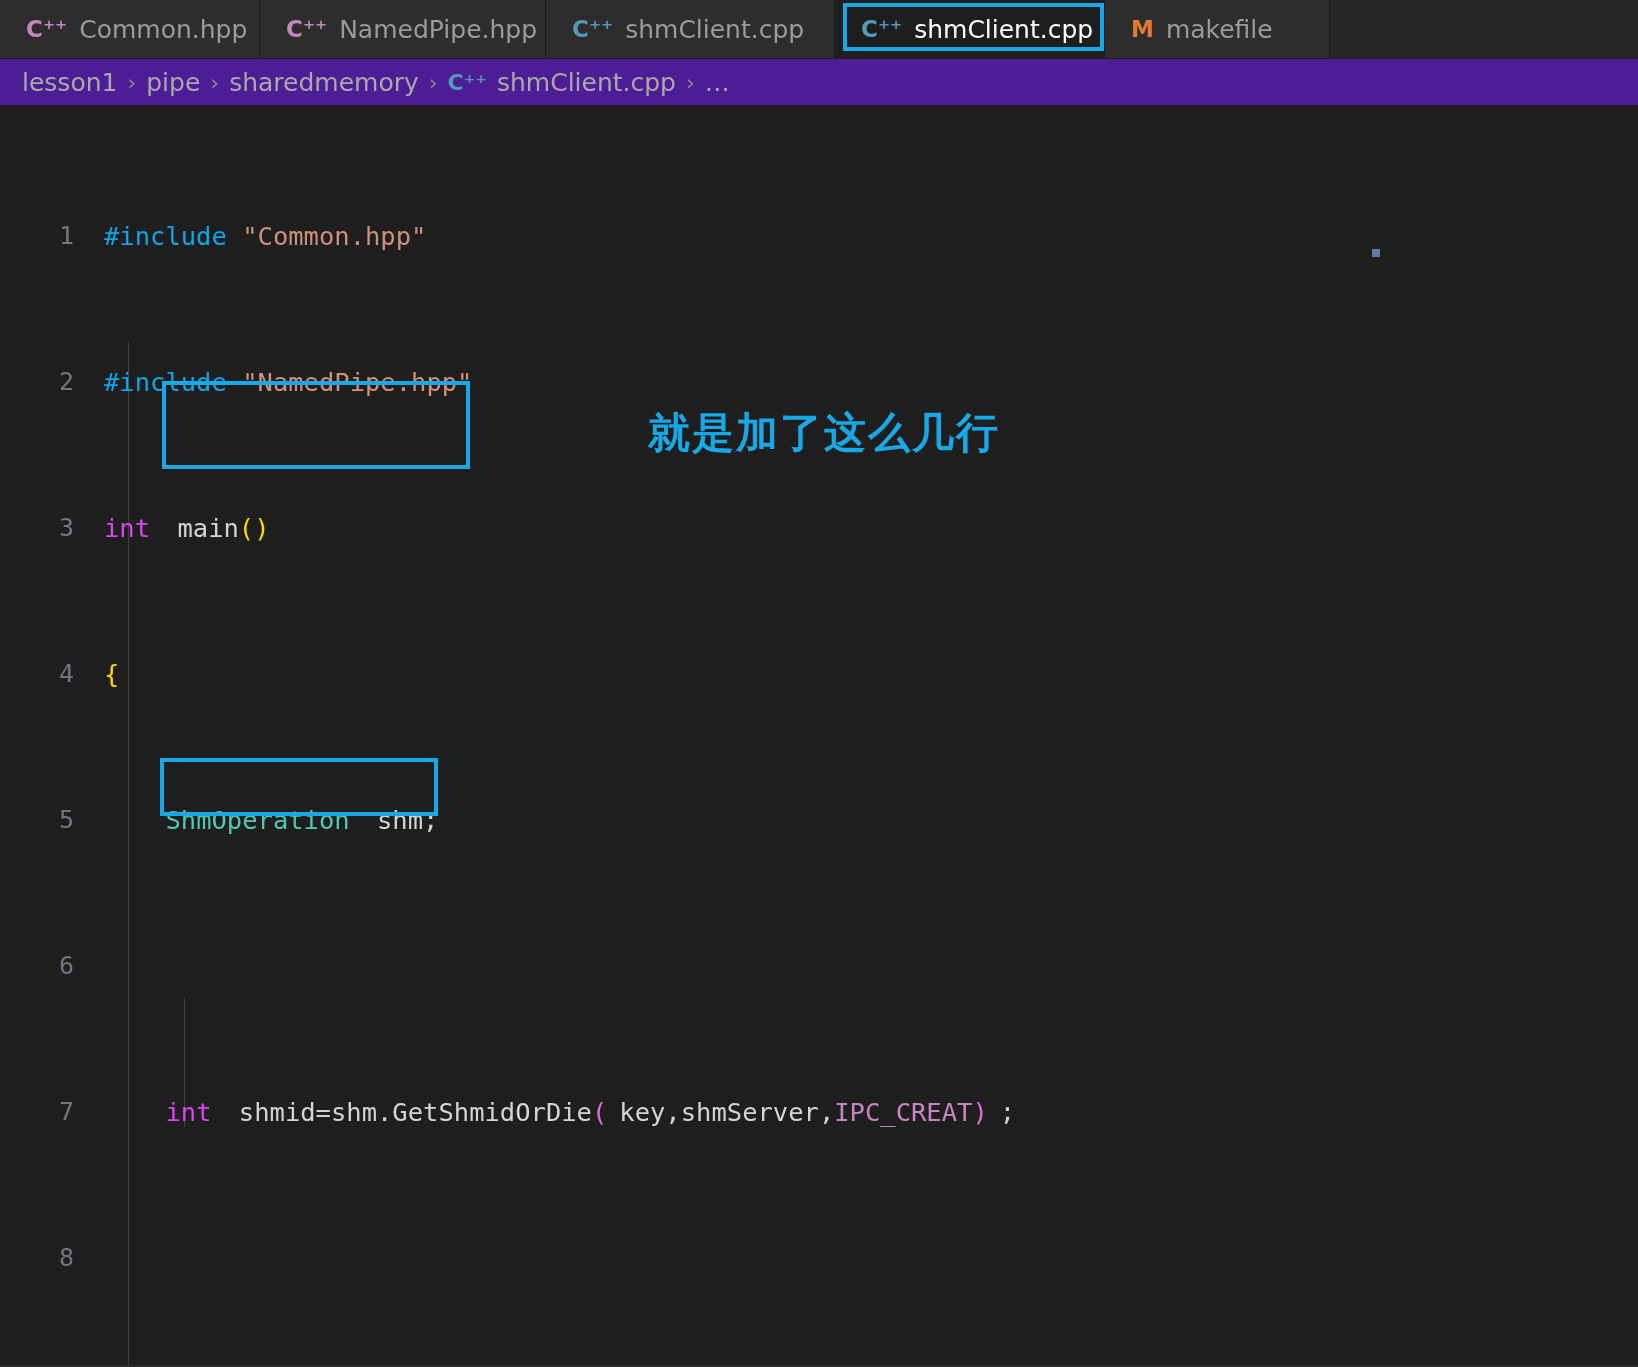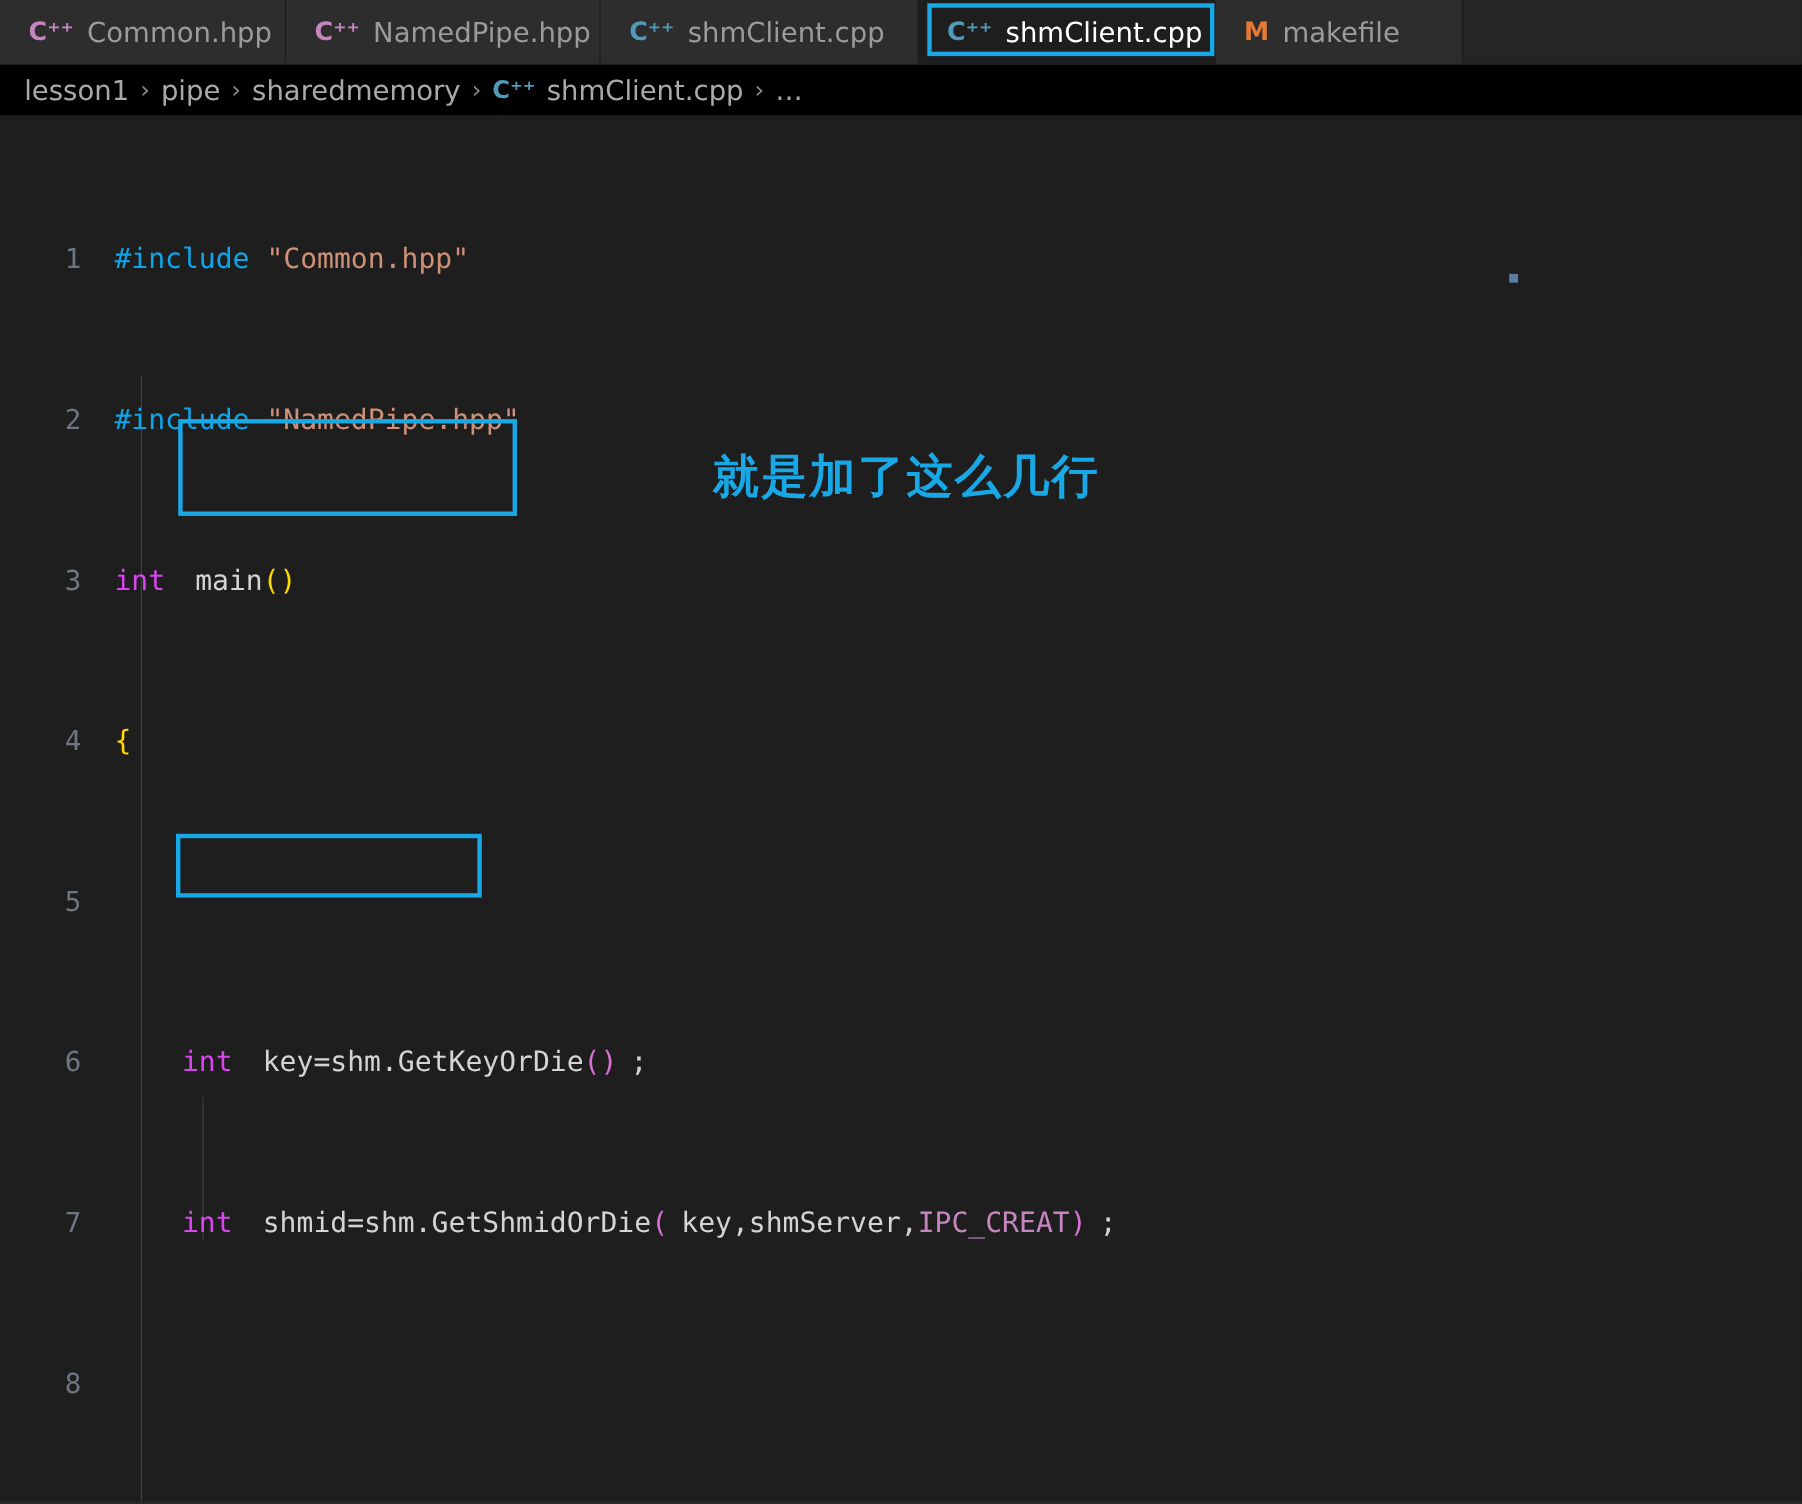--- a/index.html
+++ b/index.html
@@ -50,21 +50,21 @@
     border:4px solid #19a8e6;
     box-sizing:border-box;
     pointer-events:none;
   }
   .tabbar-filler{flex:1;background:#252526;}
 
   
   .breadcrumb{
     height:46px;display:flex;align-items:center;gap:10px;
     padding-left:22px;
-    background:#000000;
+    background:#4c1d95;
     color:#a9a9a9;
     font-family:"DejaVu Sans","Liberation Sans",sans-serif;
     font-size:25px;
   }
   .breadcrumb .sep{color:#8a8a8a;font-size:22px;}
   .breadcrumb .bc-icon{color:#519aba;font-weight:bold;font-size:22px;}
 
   
   .editor{
     position:relative;
@@ -195,23 +195,23 @@
   <div class="code-area" style="padding-top:3px;">
 
     <div class="ln"><span class="gutter">1</span><span class="codetext"><span class="pre">#include</span> <span class="str">"Common.hpp"</span></span></div>
 
     <div class="ln"><span class="gutter">2</span><span class="codetext"><span class="pre">#include</span> <span class="str">"NamedPipe.hpp"</span></span></div>
 
     <div class="ln"><span class="gutter">3</span><span class="codetext"><span class="kw">int</span> <span class="plain">main</span><span class="p1">()</span></span></div>
 
     <div class="ln"><span class="gutter">4</span><span class="codetext"><span class="p1">{</span></span></div>
 
-    <div class="ln"><span class="gutter">5</span></div>
-
-    <div class="ln"><span class="gutter">6</span><span class="codetext">    <span class="kw">int</span> <span class="plain">key=shm.GetKeyOrDie</span><span class="p2">()</span><span class="plain">;</span></span></div>
+    <div class="ln"><span class="gutter">5</span><span class="codetext">    <span class="type">ShmOperation</span> <span class="plain">shm;</span></span></div>
+
+    <div class="ln"><span class="gutter">6</span></div>
 
     <div class="ln"><span class="gutter">7</span><span class="codetext">    <span class="kw">int</span> <span class="plain">shmid=shm.GetShmidOrDie</span><span class="p2">(</span><span class="plain">key,shmServer,</span><span class="macro">IPC_CREAT</span><span class="p2">)</span><span class="plain">;</span></span></div>
 
     <div class="ln"><span class="gutter">8</span><span class="codetext"></span></div>
 
     
 
     
 
     

